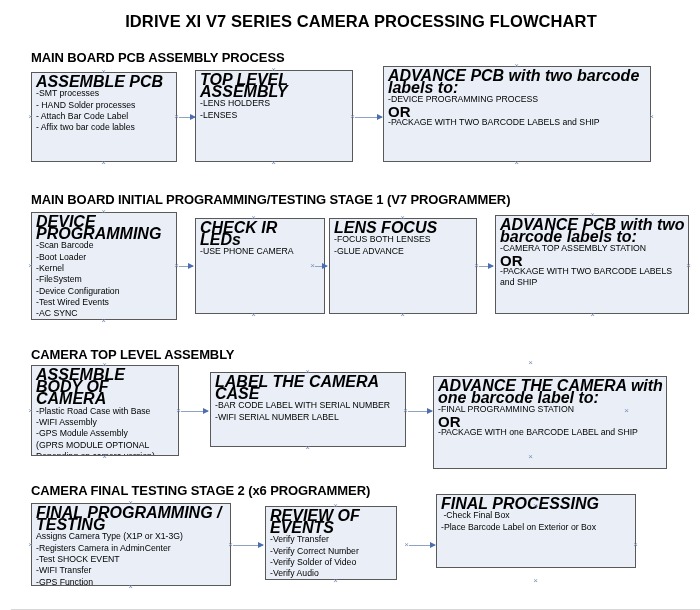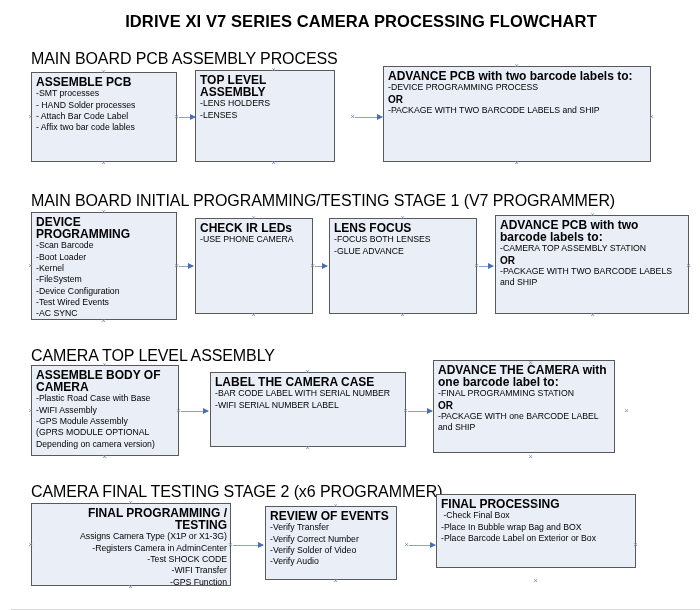--- a/index.html
+++ b/index.html
@@ -31,51 +31,52 @@
     width: 700px;
     text-align: center;
     font-size: 16.5px;
     font-weight: bold;
     letter-spacing: 0.1px;
     white-space: nowrap;
   }
 
   .section-heading {
     position: absolute;
-    font-size: 16px;
-    font-weight: normal;
+    font-size: 13px;
+    font-weight: bold;
     white-space: nowrap;
     letter-spacing: -0.1px;
   }
 
   .node {
     position: absolute;
     box-sizing: border-box;
     background: #e9eef7;
     border: 1px solid #595959;
     padding: 3px 3px 2px 4px;
     overflow: hidden;
   }
 
   .node-title {
-    font-size: 12px;
+    font-size: 16px;
     font-weight: bold;
     line-height: 12.2px;
     white-space: pre-wrap;
     margin-bottom: 0px;
+    font-style: italic;
   }
 
   .node-line {
     font-size: 8.7px;
     line-height: 11.3px;
     white-space: pre-wrap;
   }
   .node-line.bold {
     font-weight: bold;
-    font-size: 10px;
+    font-size: 15px;
   }
 
   
   .connector {
     position: absolute;
     height: 1px;
     background: #8ea3c4;
   }
   .connector::after {
     content: "";
@@ -128,21 +129,21 @@
     <div class="node-line">- Attach Bar Code Label</div>
     <div class="node-line">- Affix two bar code lables</div>
   </div>
   <div class="handle" style="left:89px; top:68px;"></div>
   <div class="handle" style="left:89px; top:159px;"></div>
   <div class="handle" style="left:16px; top:113px;"></div>
   <div class="handle" style="left:162px; top:113px;"></div>
 
   <div class="connector" style="left:168px; top:117px; width:16px;"></div>
 
-  <div class="node" style="left:184px; top:70px; width:140px; height:92px;">
+  <div class="node" style="left:184px; top:70px; width:158px; height:92px;">
     <div class="node-title">TOP LEVEL ASSEMBLY</div>
     <div class="node-line">-LENS HOLDERS</div>
     <div class="node-line">-LENSES</div>
   </div>
   <div class="handle" style="left:259px; top:66px;"></div>
   <div class="handle" style="left:259px; top:159px;"></div>
   <div class="handle" style="left:338px; top:113px;"></div>
 
   <div class="connector" style="left:344px; top:117px; width:27px;"></div>
 
@@ -168,21 +169,21 @@
     <div class="node-line">-Test Wired Events</div>
     <div class="node-line">-AC SYNC</div>
   </div>
   <div class="handle" style="left:89px; top:208px;"></div>
   <div class="handle" style="left:89px; top:317px;"></div>
   <div class="handle" style="left:16px; top:262px;"></div>
   <div class="handle" style="left:162px; top:262px;"></div>
 
   <div class="connector" style="left:168px; top:266px; width:14px;"></div>
 
-  <div class="node" style="left:184px; top:218px; width:118px; height:96px;">
+  <div class="node" style="left:184px; top:218px; width:130px; height:96px;">
     <div class="node-title">CHECK IR LEDs</div>
     <div class="node-line">-USE PHONE CAMERA</div>
   </div>
   <div class="handle" style="left:239px; top:214px;"></div>
   <div class="handle" style="left:239px; top:311px;"></div>
   <div class="handle" style="left:298px; top:262px;"></div>
 
   <div class="connector" style="left:304px; top:266px; width:12px;"></div>
 
   <div class="node" style="left:318px; top:218px; width:148px; height:96px;">
@@ -227,37 +228,37 @@
     <div class="node-title">LABEL THE CAMERA CASE</div>
     <div class="node-line">-BAR CODE LABEL WITH SERIAL NUMBER</div>
     <div class="node-line">-WIFI SERIAL NUMBER LABEL</div>
   </div>
   <div class="handle" style="left:293px; top:368px;"></div>
   <div class="handle" style="left:293px; top:444px;"></div>
   <div class="handle" style="left:391px; top:407px;"></div>
 
   <div class="connector" style="left:397px; top:411px; width:24px;"></div>
 
-  <div class="node" style="left:422px; top:360px; width:182px; height:93px;">
+  <div class="node" style="left:422px; top:376px; width:234px; height:93px;">
     <div class="node-title">ADVANCE THE CAMERA with one barcode label to:</div>
     <div class="node-line">-FINAL PROGRAMMING STATION</div>
     <div class="node-line bold">OR</div>
     <div class="node-line">-PACKAGE WITH one BARCODE LABEL and SHIP</div>
   </div>
   <div class="handle" style="left:516px; top:359px;"></div>
   <div class="handle" style="left:516px; top:453px;"></div>
   <div class="handle" style="left:612px; top:407px;"></div>
 
   <div class="section-heading" style="left:20px; top:483px;">CAMERA FINAL TESTING STAGE 2 (x6 PROGRAMMER)</div>
 
-  <div class="node" style="left:20px; top:503px; width:200px; height:83px;text-align:right;">
+  <div class="node" style="left:20px; top:503px; width:200px; height:83px;">
     <div class="node-title">FINAL PROGRAMMING / TESTING</div>
     <div class="node-line">Assigns Camera Type (X1P or X1-3G)</div>
     <div class="node-line">-Registers Camera in AdminCenter</div>
-    <div class="node-line">-Test SHOCK CODE</div>
+    <div class="node-line">-Test SHOCK EVENT</div>
     <div class="node-line">-WIFI Transfer</div>
     <div class="node-line">-GPS Function</div>
     <div class="node-line">-SD Card Function</div>
   </div>
   <div class="handle" style="left:116px; top:499px;"></div>
   <div class="handle" style="left:116px; top:583px;"></div>
   <div class="handle" style="left:16px; top:541px;"></div>
   <div class="handle" style="left:216px; top:541px;"></div>
 
   <div class="connector" style="left:222px; top:545px; width:30px;"></div>
@@ -271,21 +272,20 @@
   </div>
   <div class="handle" style="left:321px; top:502px;"></div>
   <div class="handle" style="left:321px; top:577px;"></div>
   <div class="handle" style="left:392px; top:541px;"></div>
 
   <div class="connector" style="left:398px; top:545px; width:26px;"></div>
 
   <div class="node" style="left:425px; top:494px; width:200px; height:74px;">
     <div class="node-title">FINAL PROCESSING</div>
     <div class="node-line"> -Check Final Box</div>
-    <div class="node-line">-Place In Bubble wrap Bag and BOX</div>
     <div class="node-line">-Place Barcode Label on Exterior or Box</div>
   </div>
   <div class="handle" style="left:521px; top:502px;"></div>
   <div class="handle" style="left:521px; top:577px;"></div>
   <div class="handle" style="left:621px; top:541px;"></div>
 
   <div class="footer-rule"></div>
 </div>
 
 </body></html>

